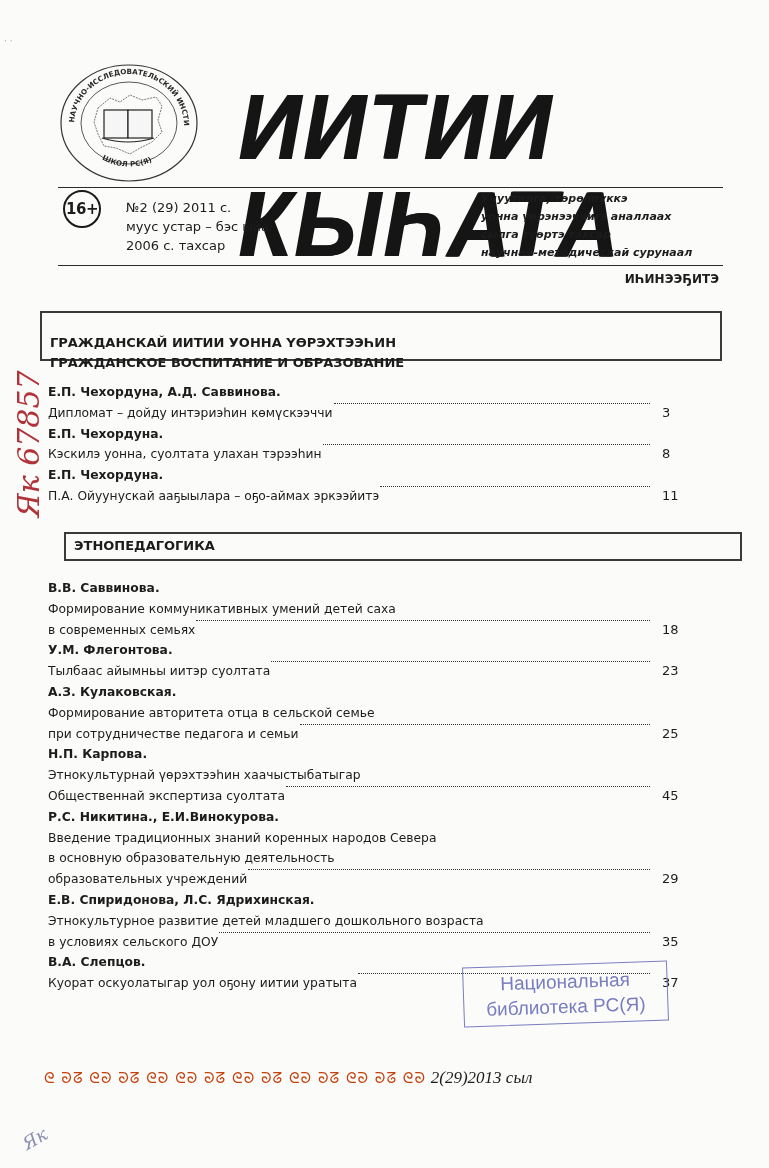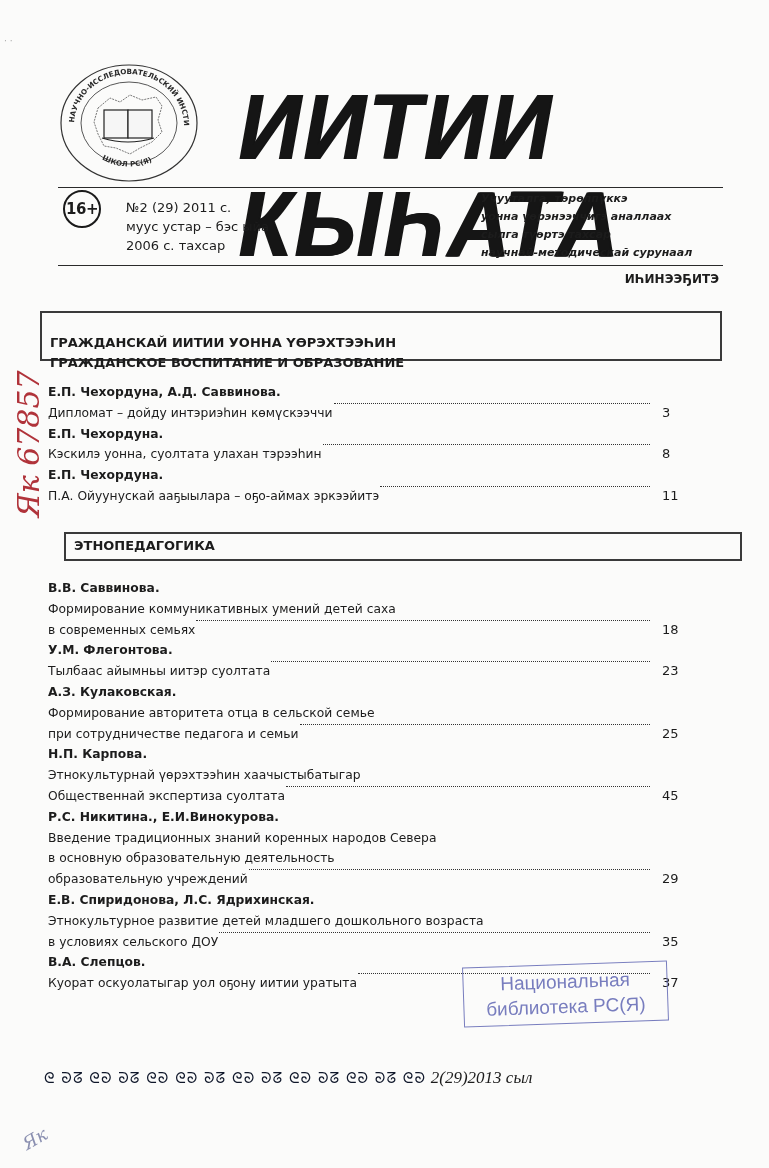--- a/index.html
+++ b/index.html
@@ -46,21 +46,21 @@
       flex: 1; border-bottom: 1.5px dotted #333; margin: 0 4px 3px 1px; height: 0;
     }
     .line .page { width: 36px; text-align: left; padding-left: 8px; font-size: 13px; }
     .stamp {
       left: 463px; top: 964px; width: 205px; height: 60px; border: 1.5px solid #6a70b8;
       color: #6a70b8; transform: rotate(-2deg); text-align: center;
       font-family: "Liberation Sans", sans-serif; font-size: 19px; line-height: 25px;
       padding-top: 4px; box-sizing: border-box; opacity: 0.9;
     }
     .footer { left: 44px; top: 1068px; font-size: 15px; font-family: "DejaVu Serif", serif; }
-    .footer .orn { letter-spacing: 1px; color: #0f172a; margin-top: 31px; }
+    .footer .orn { letter-spacing: 1px; color: #c2410c; margin-top: 31px; }
     .footer .yr { font-style: italic; font-family: "Liberation Serif", serif; font-size: 17px; text-align: center; }
     .hand {
       color: #b0333a; font-family: "DejaVu Serif", serif; font-style: italic; font-size: 30px;
     }
     .hand1 { left: -72px; top: 400px; transform: rotate(-90deg); width: 200px; }
     .hand2 { left: 22px; top: 1128px; font-size: 18px; color: #8a8fb0; transform: rotate(-30deg); }
     .specks { left: 4px; top: 36px; font-size: 9px; color: #aaa; }
   </style>
 </head>
 <body>
@@ -180,21 +180,21 @@
         <span class="txt">Общественнай экспертиза суолтата</span>
         <span class="dots"></span>
         <span class="page">45</span>
       </div>
   </div>
   <div class="entry">
     <div class="author">Р.С.  Никитина., Е.И.Винокурова.</div>
     <div>Введение традиционных знаний коренных народов Севера</div>
     <div>в основную образовательную деятельность</div>
     <div class="line">
-        <span class="txt">образовательную учреждений</span>
+        <span class="txt">образовательных учреждений</span>
         <span class="dots"></span>
         <span class="page">29</span>
       </div>
   </div>
   <div class="entry">
     <div class="author">Е.В. Спиридонова, Л.С. Ядрихинская.</div>
     <div>Этнокультурное развитие детей младшего дошкольного возраста</div>
     <div class="line">
         <span class="txt">в условиях сельского ДОУ</span>
         <span class="dots"></span>

